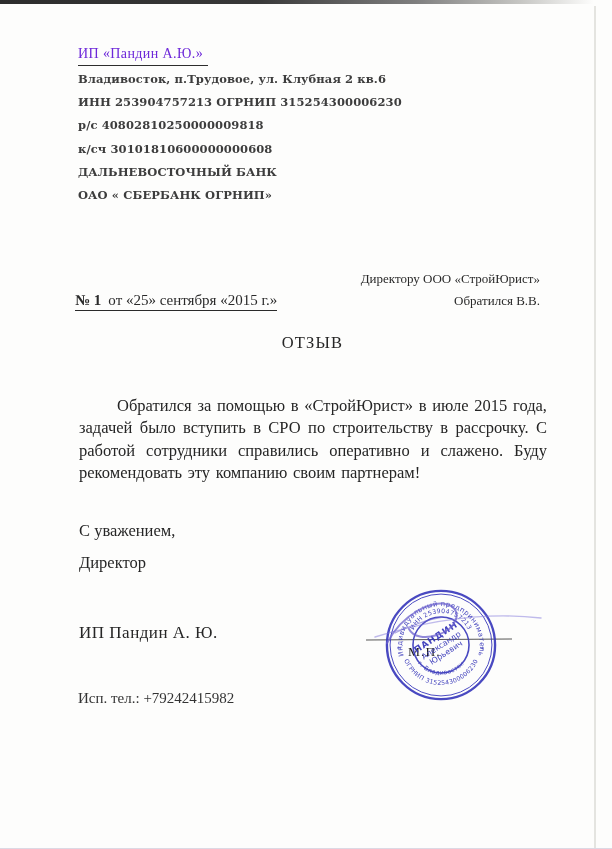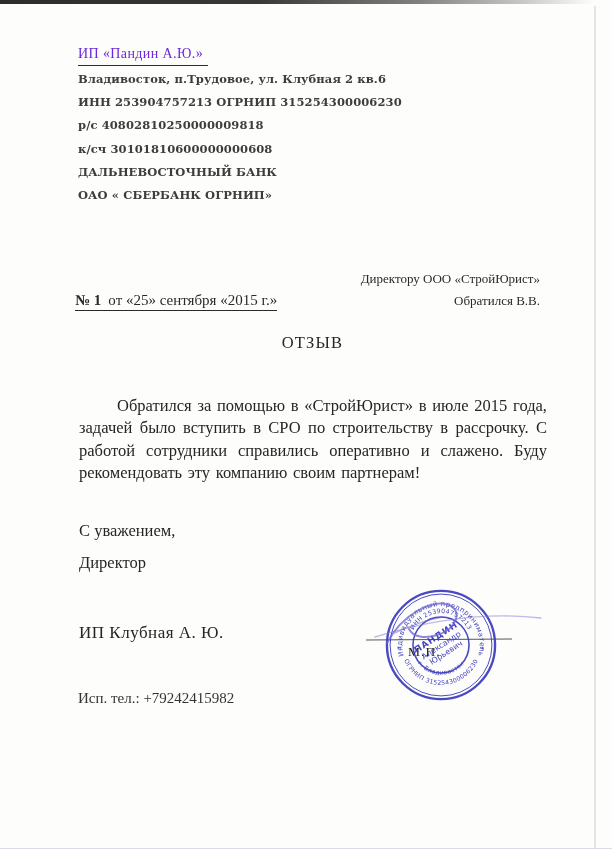--- a/index.html
+++ b/index.html
@@ -112,21 +112,21 @@
       <div>Обратился В.В.</div>
     </div>
   </div>
 
   <div class="doc-title">ОТЗЫВ</div>
 
   <div class="body-par">Обратился за помощью в «СтройЮрист» в июле 2015 года, задачей было вступить в СРО по строительству в рассрочку. С работой сотрудники справились оперативно и слажено. Буду рекомендовать эту компанию своим партнерам!</div>
 
   <div class="regards">С уважением,</div>
   <div class="position">Директор</div>
-  <div class="signer">ИП Клубная А. Ю.</div>
+  <div class="signer">ИП Пандин А. Ю.</div>
   <div class="phone">Исп. тел.: +79242415982</div>
 
   <div class="seal-mark">М.П.</div>
   <div class="sig-line"></div>
 
   <div class="stamp-wrap">
     <svg viewBox="0 0 120 120" xmlns="http://www.w3.org/2000/svg">
       <defs>
         <path id="arc-top-outer" d="M 25.6,79.4 A 39.5,39.5 0 1 1 94.4,79.4" fill="none"></path>
         <path id="arc-top-inner" d="M 34.5,76.5 A 31.1,31.1 0 1 1 85.5,76.5" fill="none"></path>

